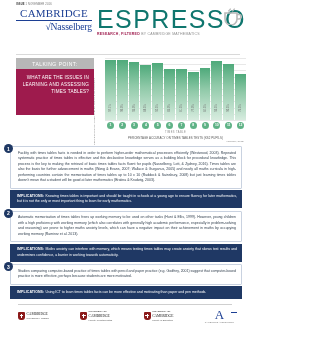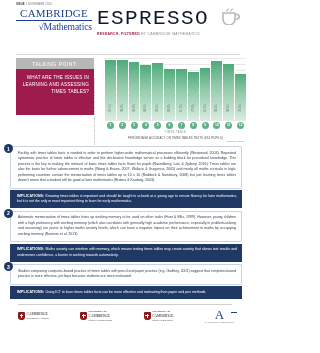--- a/index.html
+++ b/index.html
@@ -26,23 +26,23 @@
     line-height: 11px; border-bottom: 1.1px solid #1c3f94;
     padding-bottom: .5px; text-align: center;
   }
   .cam-logo .cam-math {
     font-family: "Liberation Serif", serif;
     font-size: 9.6px; color: #1c3f94; line-height: 11px;
     text-align: right; letter-spacing: -.1px;
   }
   .espresso-block { flex: 1; padding-left: 5px; position: relative; }
   .espresso-word {
-    font-family: Liberation Mono, monospace;
-    font-size: 21px; line-height: 24px; letter-spacing: 1.4px;
-    color: #0f172a; font-weight: 300;
+    font-family: Liberation Sans, sans-serif;
+    font-size: 25px; line-height: 24px; letter-spacing: 1.4px;
+    color: #0f766e; font-weight: 300;
   }
   .cup-icon { position: absolute; right: 4px; top: 1px; }
   .espresso-sub {
     font-size: 3.5px; letter-spacing: .25px; line-height: 5px;
     margin-top: 1px; color: #8f8f8f; white-space: nowrap;
   }
   .espresso-sub .red { color: #9e1b4d; font-weight: bold; }
   .hdr-rule { height: 1px; background: #d9d9d9; margin: 2px 10px 0 16px; }
 
   
@@ -171,21 +171,21 @@
 <div class="page">
 
   <div class="header">
     <div class="issue-line">
       <b>ISSUE</b>
       <span>1 NOVEMBER 2016</span>
     </div>
     <div class="brand-row">
       <div class="cam-logo">
         <div class="cam-word">CAMBRIDGE</div>
-        <div class="cam-math">√Mathematics</div>
+        <div class="cam-math">√Nasselberg</div>
       </div>
       <div class="espresso-block">
         <div class="espresso-word">ESPRESSO</div>
         <span class="cup-icon">
           <svg width="19" height="17" viewBox="0 0 19 17">
             <path d="M2 5 H14 V11 A6 6 0 0 1 2 11 Z" fill="none" stroke="#b9b9b9" stroke-width="1.6"></path>
             <path d="M14 6.5 H16 A2.2 2.2 0 0 1 16 11 H14" fill="none" stroke="#b9b9b9" stroke-width="1.6"></path>
             <path d="M5.5 3.6 C5.5 2 7.5 2 7.5 0.6" fill="none" stroke="#b9b9b9" stroke-width="1.3"></path>
             <path d="M9.5 3.6 C9.5 2 11.5 2 11.5 0.6" fill="none" stroke="#b9b9b9" stroke-width="1.3"></path>
           </svg>

